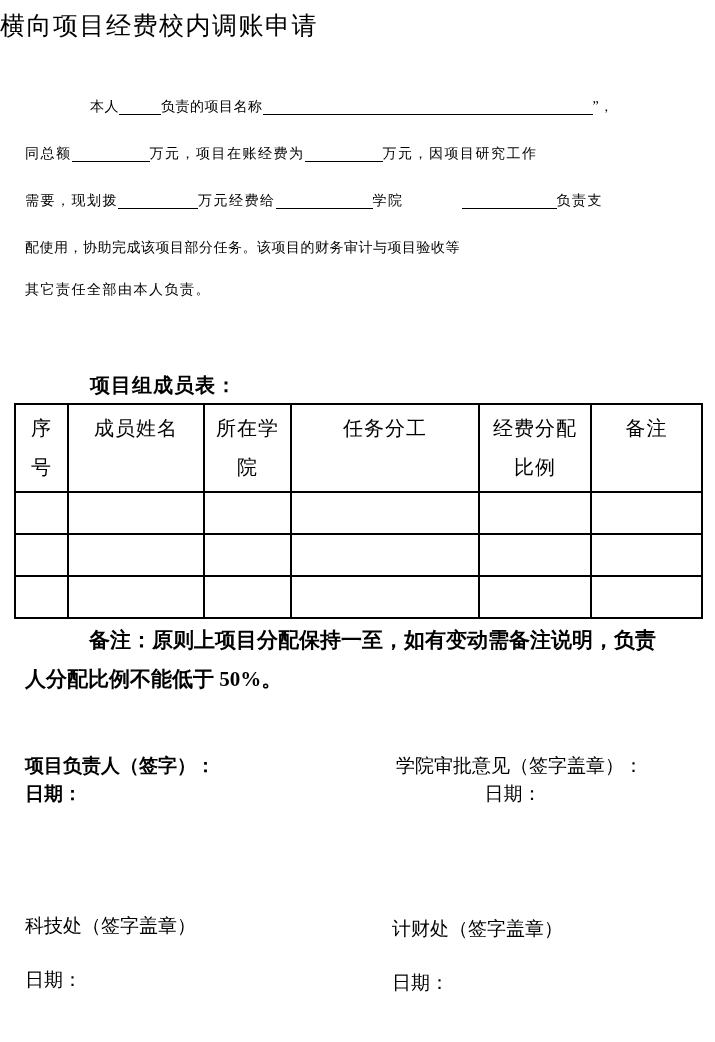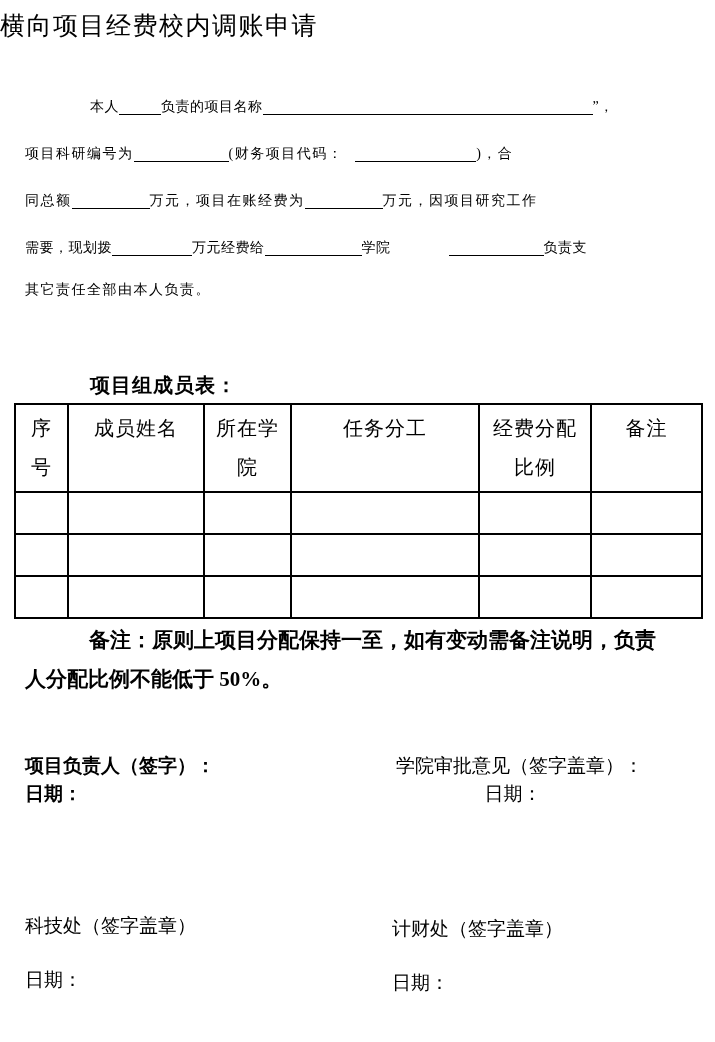--- a/index.html
+++ b/index.html
@@ -47,23 +47,23 @@
 </style>
 </head>
 <body>
 
 <div class="page">
 
   <div class="title">横向项目经费校内调账申请</div>
 
   <div class="paragraph" id="paragraph">
       <div class="para-line" style="padding-left: 65px;"><span class="seg-text">本人</span><span class="seg-blank" style="width: 42px;"></span><span class="seg-text">负责的项目名称</span><span class="seg-blank" style="width: 330px;"></span><span class="seg-text">”，</span></div>
-      <div class="para-line"><span class="seg-text">项目科研编号为</span><span class="seg-blank" style="width: 95px;"></span><span class="seg-text">(财务项目代码：</span><span class="seg-space" style="width: 12px;"></span><span class="seg-blank" style="width: 121px;"></span><span class="seg-text">)，合</span></div>
       <div class="para-line"><span class="seg-text">同总额</span><span class="seg-blank" style="width: 78px;"></span><span class="seg-text">万元，项目在账经费为</span><span class="seg-blank" style="width: 78px;"></span><span class="seg-text">万元，因项目研究工作</span></div>
       <div class="para-line"><span class="seg-text">需要，现划拨</span><span class="seg-blank" style="width: 80px;"></span><span class="seg-text">万元经费给</span><span class="seg-blank" style="width: 97px;"></span><span class="seg-text">学院</span><span class="seg-space" style="width: 58px;"></span><span class="seg-blank" style="width: 95px;"></span><span class="seg-text">负责支</span></div>
+      <div class="para-line"><span class="seg-text">配使用，协助完成该项目部分任务。该项目的财务审计与项目验收等</span></div>
       <div class="para-line"><span class="seg-text">其它责任全部由本人负责。</span></div>
     </div>
 
   <div class="table-heading">项目组成员表：</div>
 
   <table class="members-table">
     <colgroup id="colgroup">
         <col style="width: 53px;">
         <col style="width: 136px;">
         <col style="width: 87px;">

